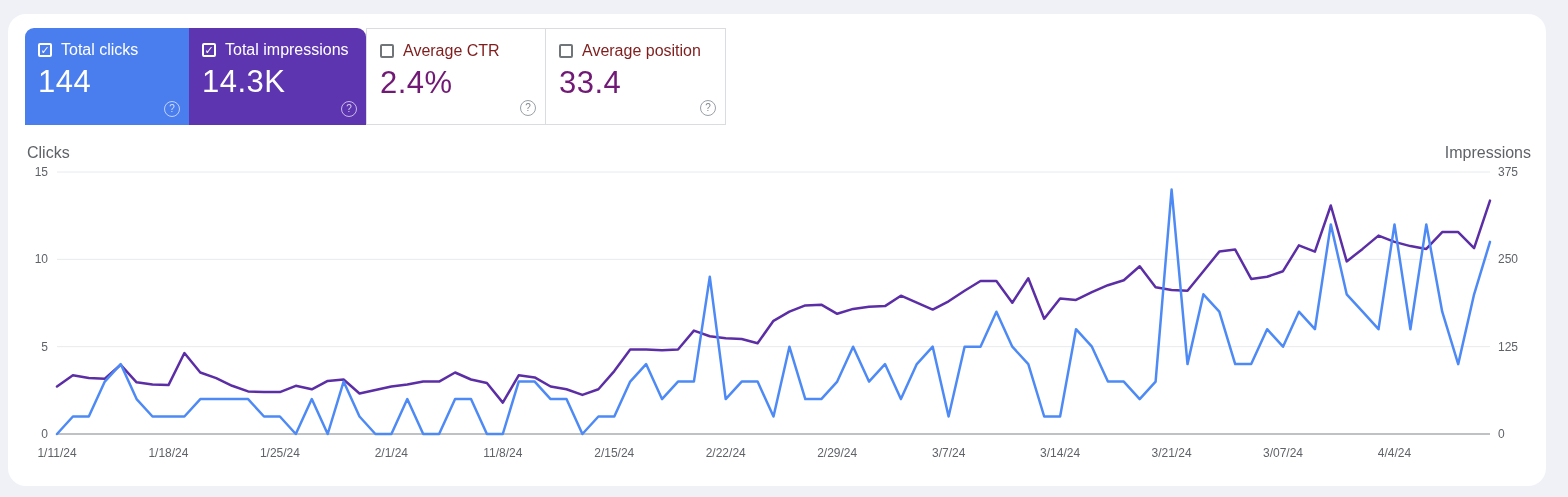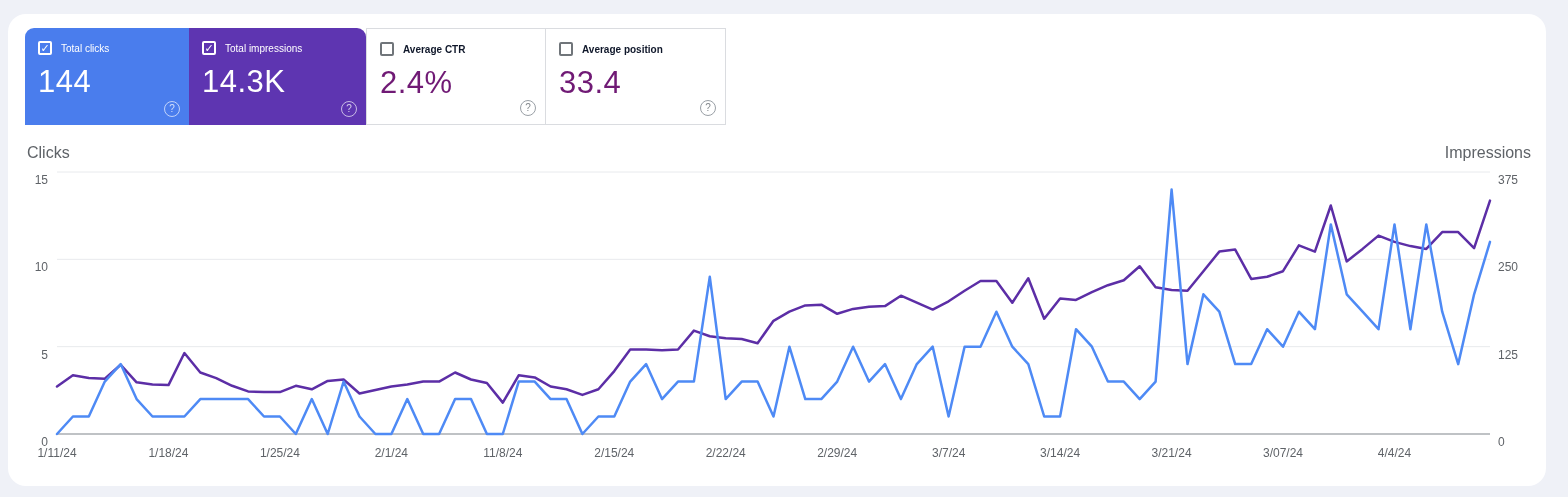--- a/index.html
+++ b/index.html
@@ -24,36 +24,36 @@
   .card.plain  { background:#fff; border:1px solid #dadce0; color:#3c4043; }
   .card.plain + .card.plain { border-left:none; }
   .card-head { position:absolute; left:13px; top:13px; display:flex; align-items:center; gap:9px; }
   .cbx {
     width:14px; height:14px; border-radius:2px; flex:0 0 auto;
     display:flex; align-items:center; justify-content:center;
     font-size:11px; line-height:1; font-weight:bold;
   }
   .card.blue .cbx, .card.purple .cbx { border:2px solid #fff; color:#fff; }
   .card.plain .cbx { border:2px solid #70757a; color:transparent; }
-  .card-label { font-size:10px; font-weight:500; white-space:nowrap; }
-  .card.plain .card-label { color:#0f172a; font-weight:700; }
+  .card-label { font-size:16px; font-weight:500; white-space:nowrap; }
+  .card.plain .card-label { color:#7f1d1d; font-weight:400; }
   .card-value { position:absolute; left:13px; top:36px; font-size:31px; font-weight:400; letter-spacing:.5px; }
   .card.plain .card-value { color:#701a75; }
   .help {
     position:absolute; right:9px; bottom:8px; width:16px; height:16px;
     border-radius:50%; font-size:10px; line-height:14px; text-align:center;
   }
   .card.blue .help, .card.purple .help { border:1.4px solid rgba(255,255,255,.65); color:rgba(255,255,255,.75); }
   .card.plain .help { border:1.4px solid #9aa0a6; color:#80868b; }
   
   .axis-title { position:absolute; top:130px; font-size:16px; color:#5f6368; }
   #left-axis-title  { left:19px; }
   #right-axis-title { right:15px; }
   .ytick {
-    position:absolute; font-size:12px; color:#5f6368; height:16px; line-height:16px;margin-top:8px;
+    position:absolute; font-size:12px; color:#5f6368; height:16px; line-height:16px;
   }
   .ytick.left  { left:8px; width:32px; text-align:right; }
   .ytick.right { left:1490px; text-align:left; }
   .xlab {
     position:absolute; width:84px; top:432px; text-align:center;
     font-size:12px; color:#5f6368;
   }
   #plot { position:absolute; left:0; top:0; }
   #plot-area { position:absolute; left:49px; top:158px; width:1433px; height:262px; }
 </style>

